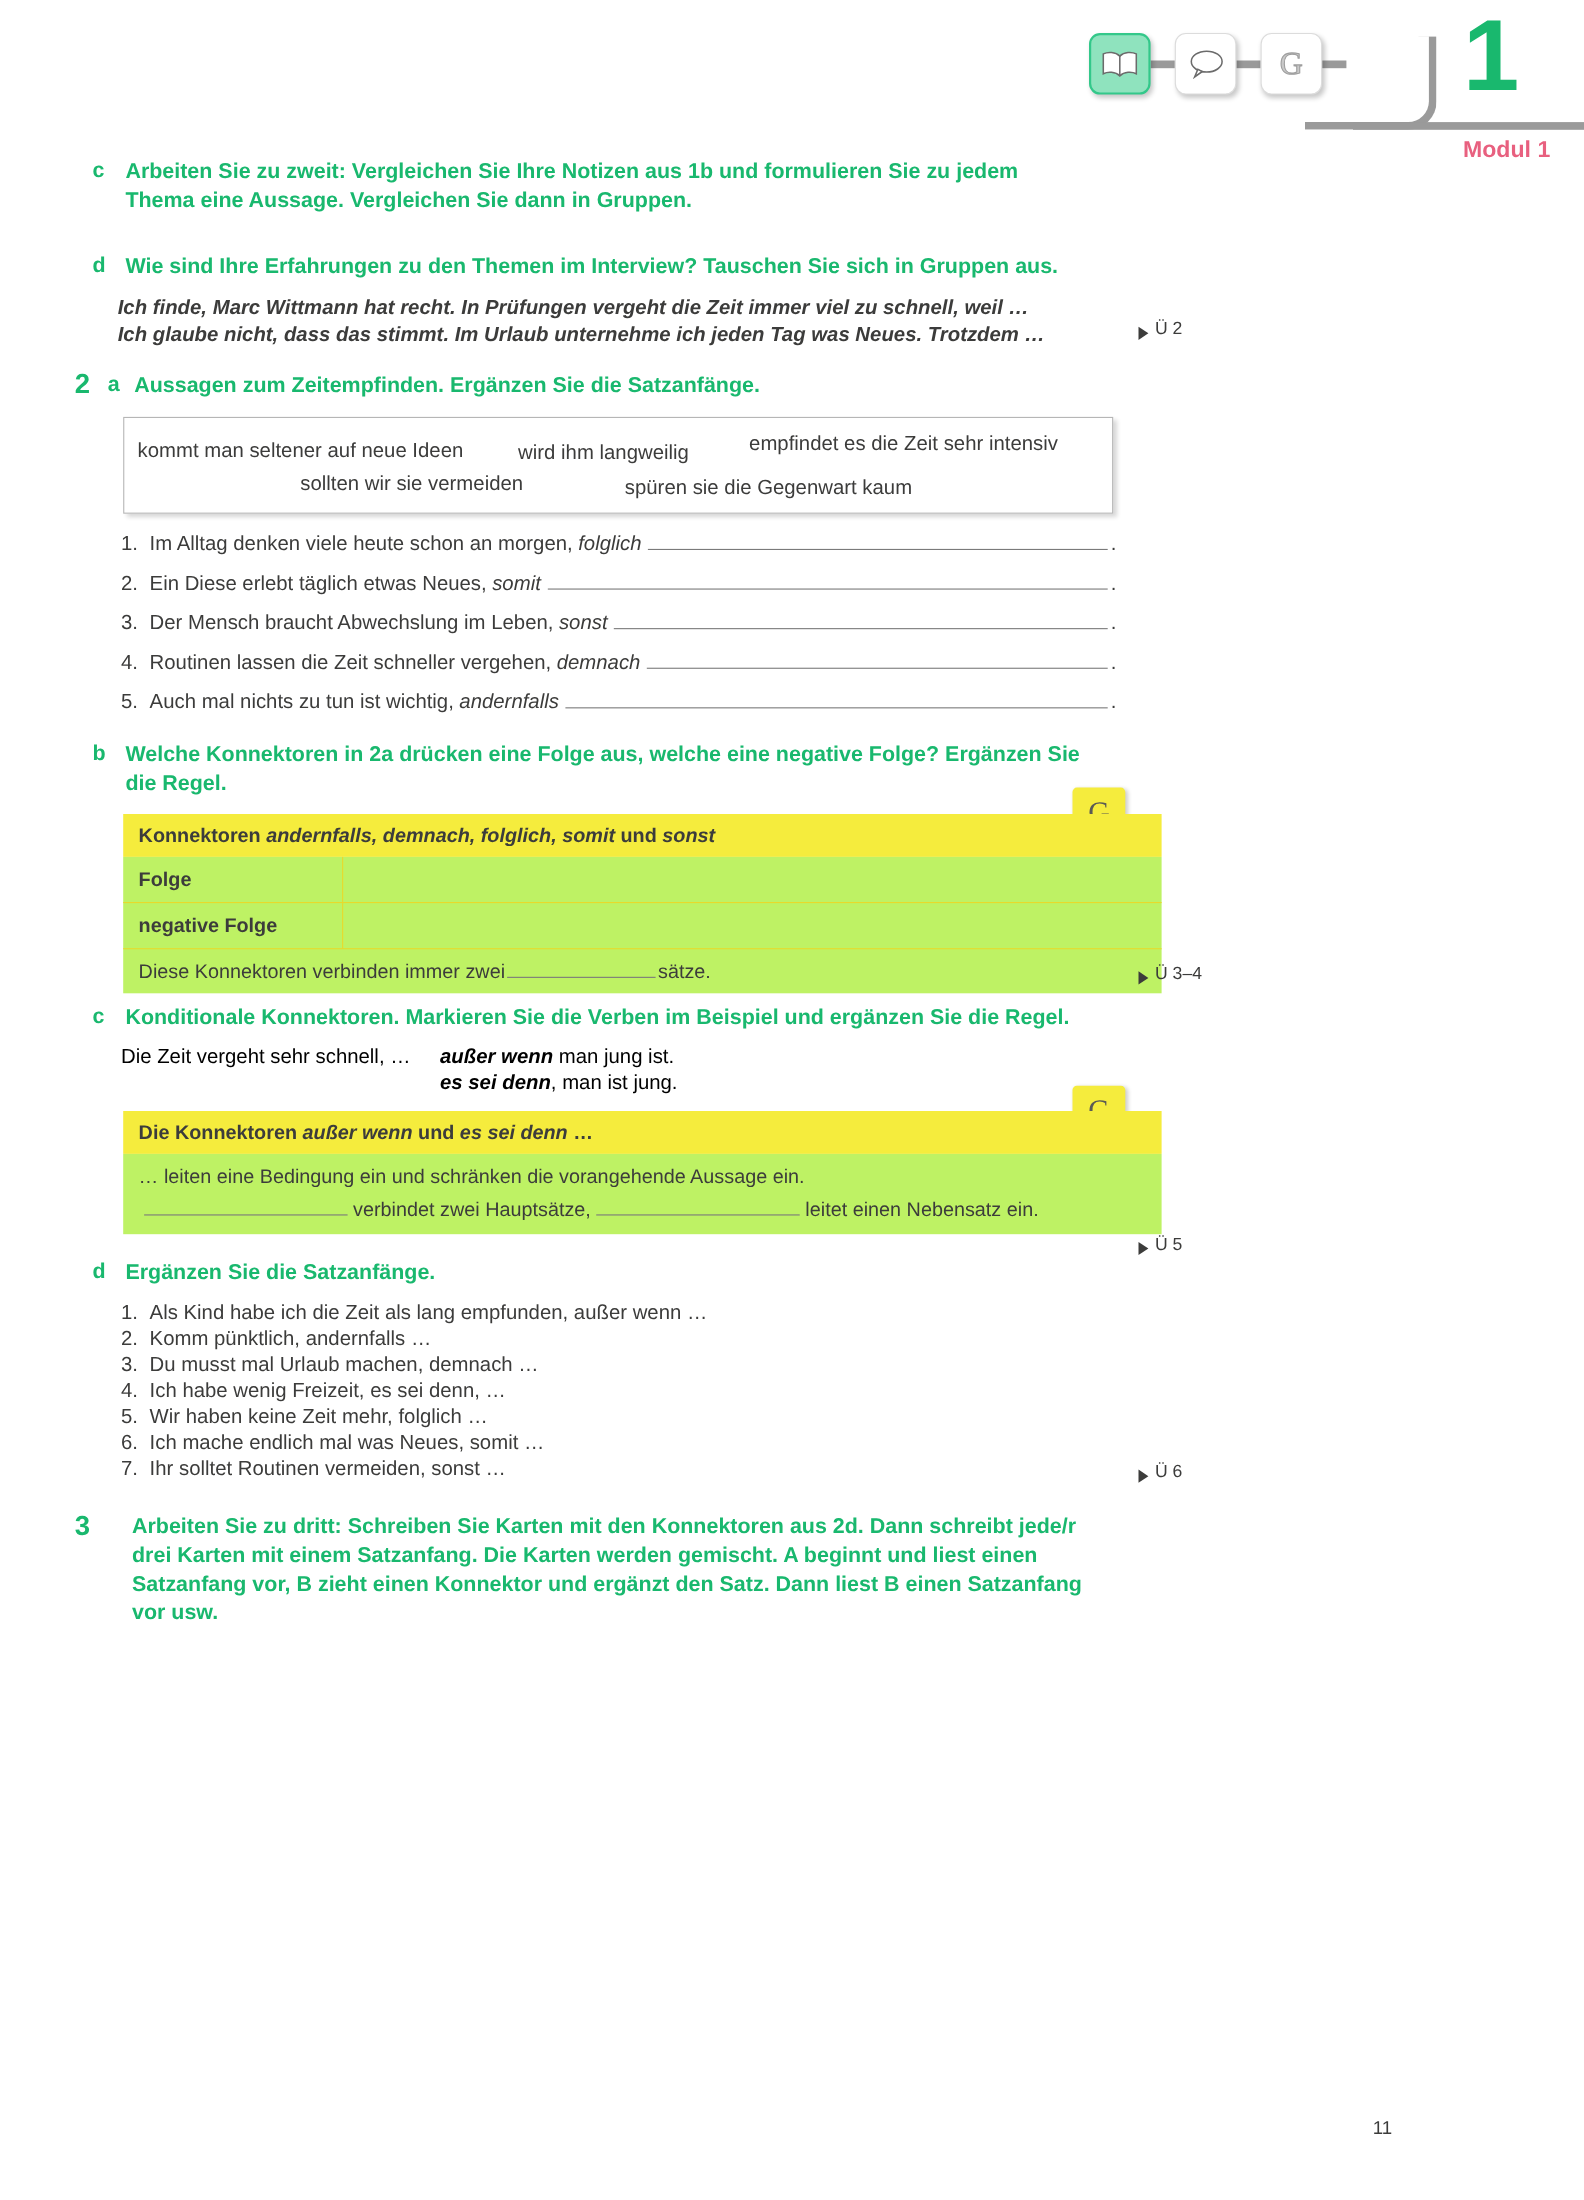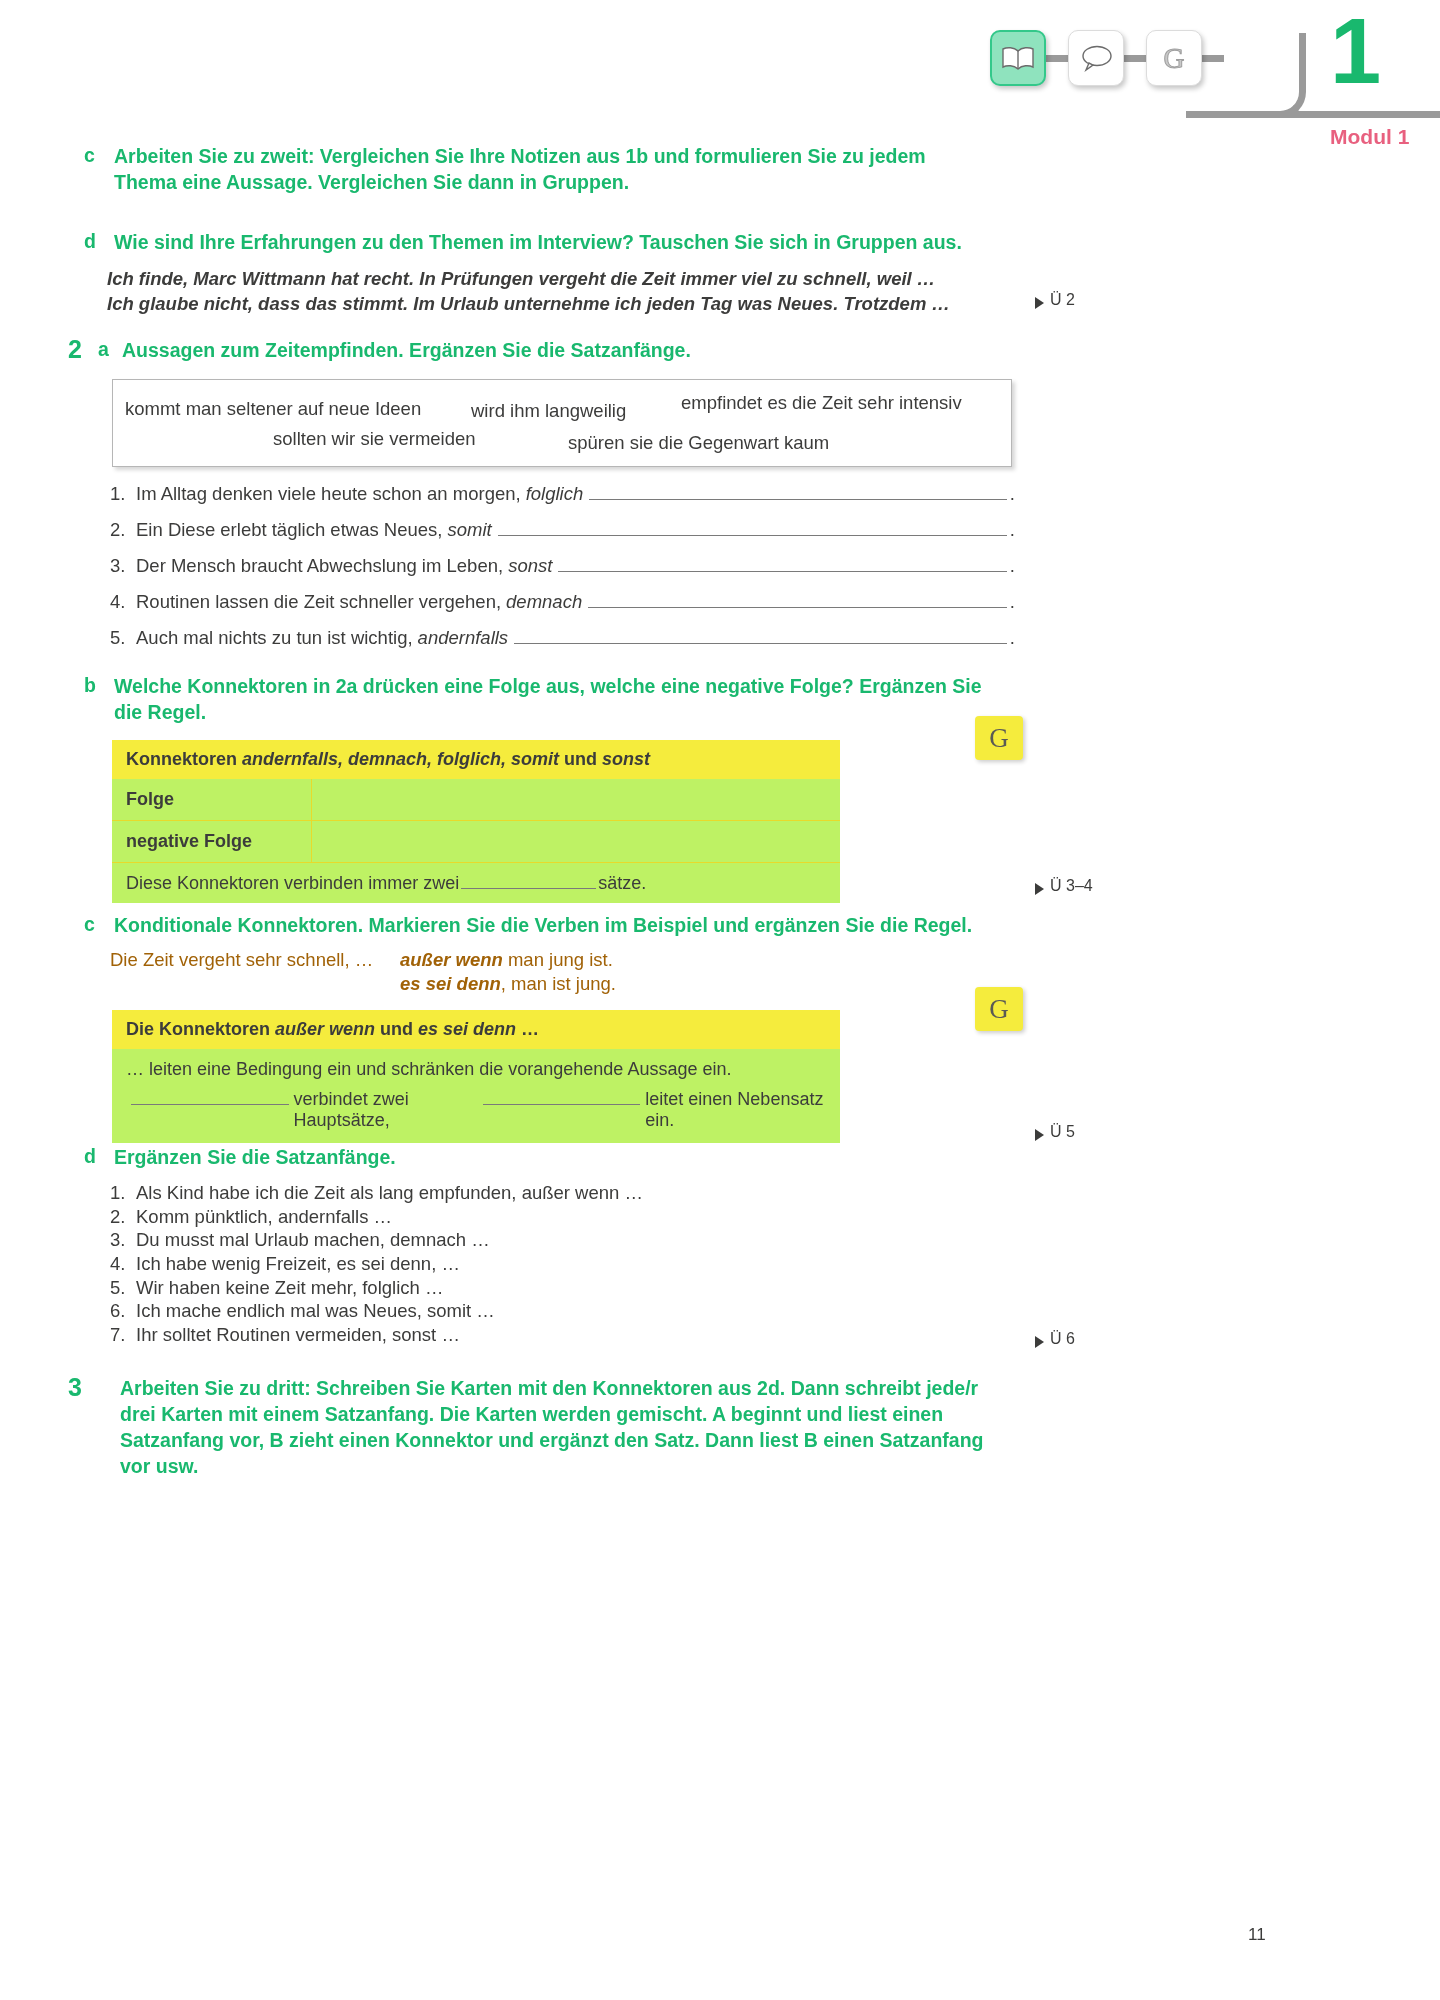--- a/index.html
+++ b/index.html
@@ -88,21 +88,21 @@
 
   
   .gapline { position:absolute; display:flex; align-items:baseline; font-size:18.5px; color:#3c3c3b; }
   .gl-num { width:26px; flex:0 0 26px; }
   .gl-text { white-space:nowrap; }
   .gl-it { font-style:italic; }
   .gl-rule { border-bottom:1px solid #7a7a7a; flex:1 1 auto; margin:0 3px 0 6px; height:17px; }
   .gl-dot { }
 
   
-  .ybox { position:absolute; left:112px; width:728px; }
+  .ybox { position:absolute; left:112px; width:944px; }
   .yhead {
     background:#f5ec3d; padding:9px 14px;
     font-size:18px; font-weight:bold; color:#3c3c3b;
   }
   .ybody { background:#bef264; }
   .yrow { display:flex; border-bottom:1.5px solid #e8d92b; }
   .yrow:last-child { border-bottom:none; }
   .ycell-label {
     width:200px; flex:0 0 200px; padding:10px 14px;
     font-size:18px; font-weight:bold; color:#3c3c3b;
@@ -121,21 +121,21 @@
     display:flex; align-items:center; justify-content:center;
     font-size:27px; font-family:"Liberation Serif", serif; color:#5a5a55;
     box-shadow:2px 2px 4px rgba(0,0,0,0.2);
   }
 
   
   .simplelist { position:absolute; font-size:18.5px; color:#3c3c3b; line-height:1.28; }
   .sl-row { display:flex; }
   .sl-num { width:26px; flex:0 0 26px; }
 
-  .twoline { position:absolute; font-size:18.5px; color:#a16207; line-height:1.3; }
+  .twoline { position:absolute; font-size:18.5px; color:#000000; line-height:1.3; }
   .it-b { font-style:italic; font-weight:bold; }
 
   .pagenum { position:absolute; left:1248px; top:1925px; font-size:17px; color:#3c3c3b; }
 </style>
 </head>
 <body>
 
 <div class="page">
 
   <div class="header">

